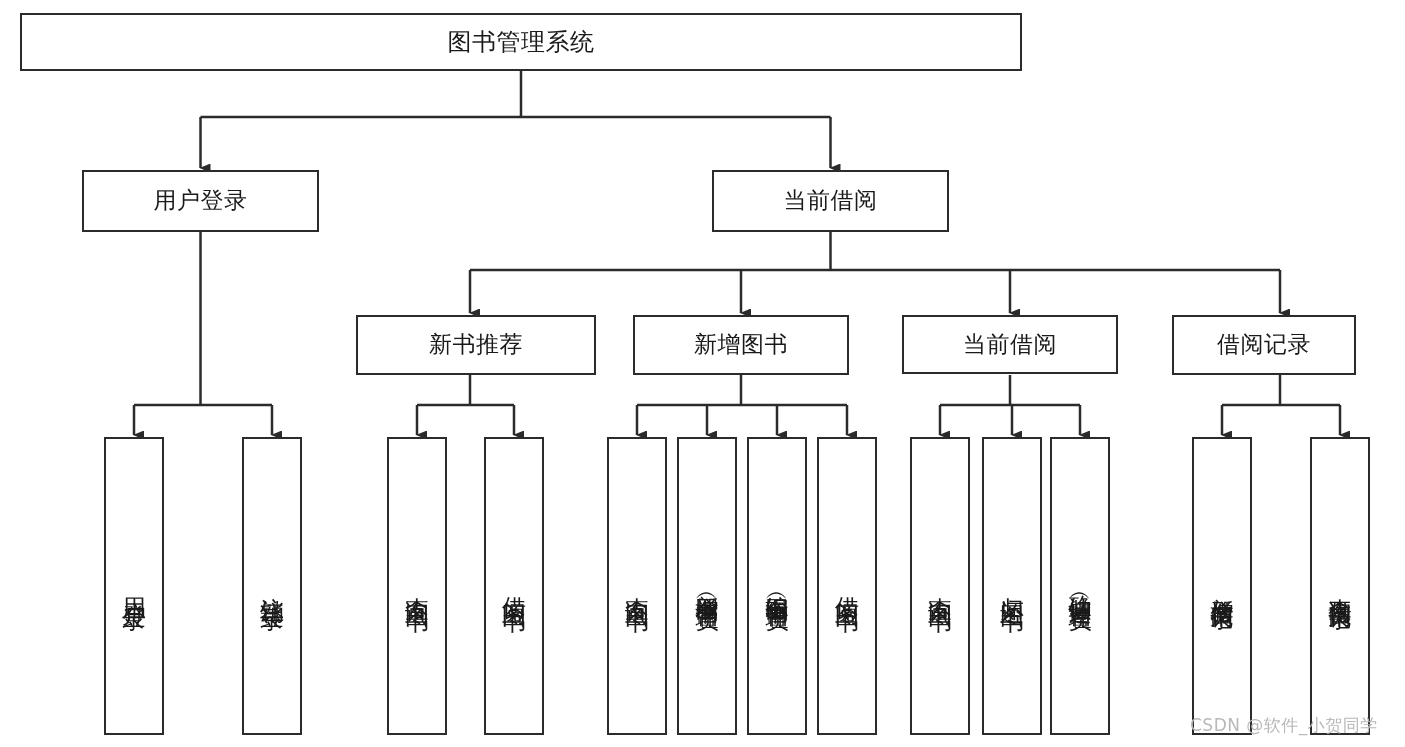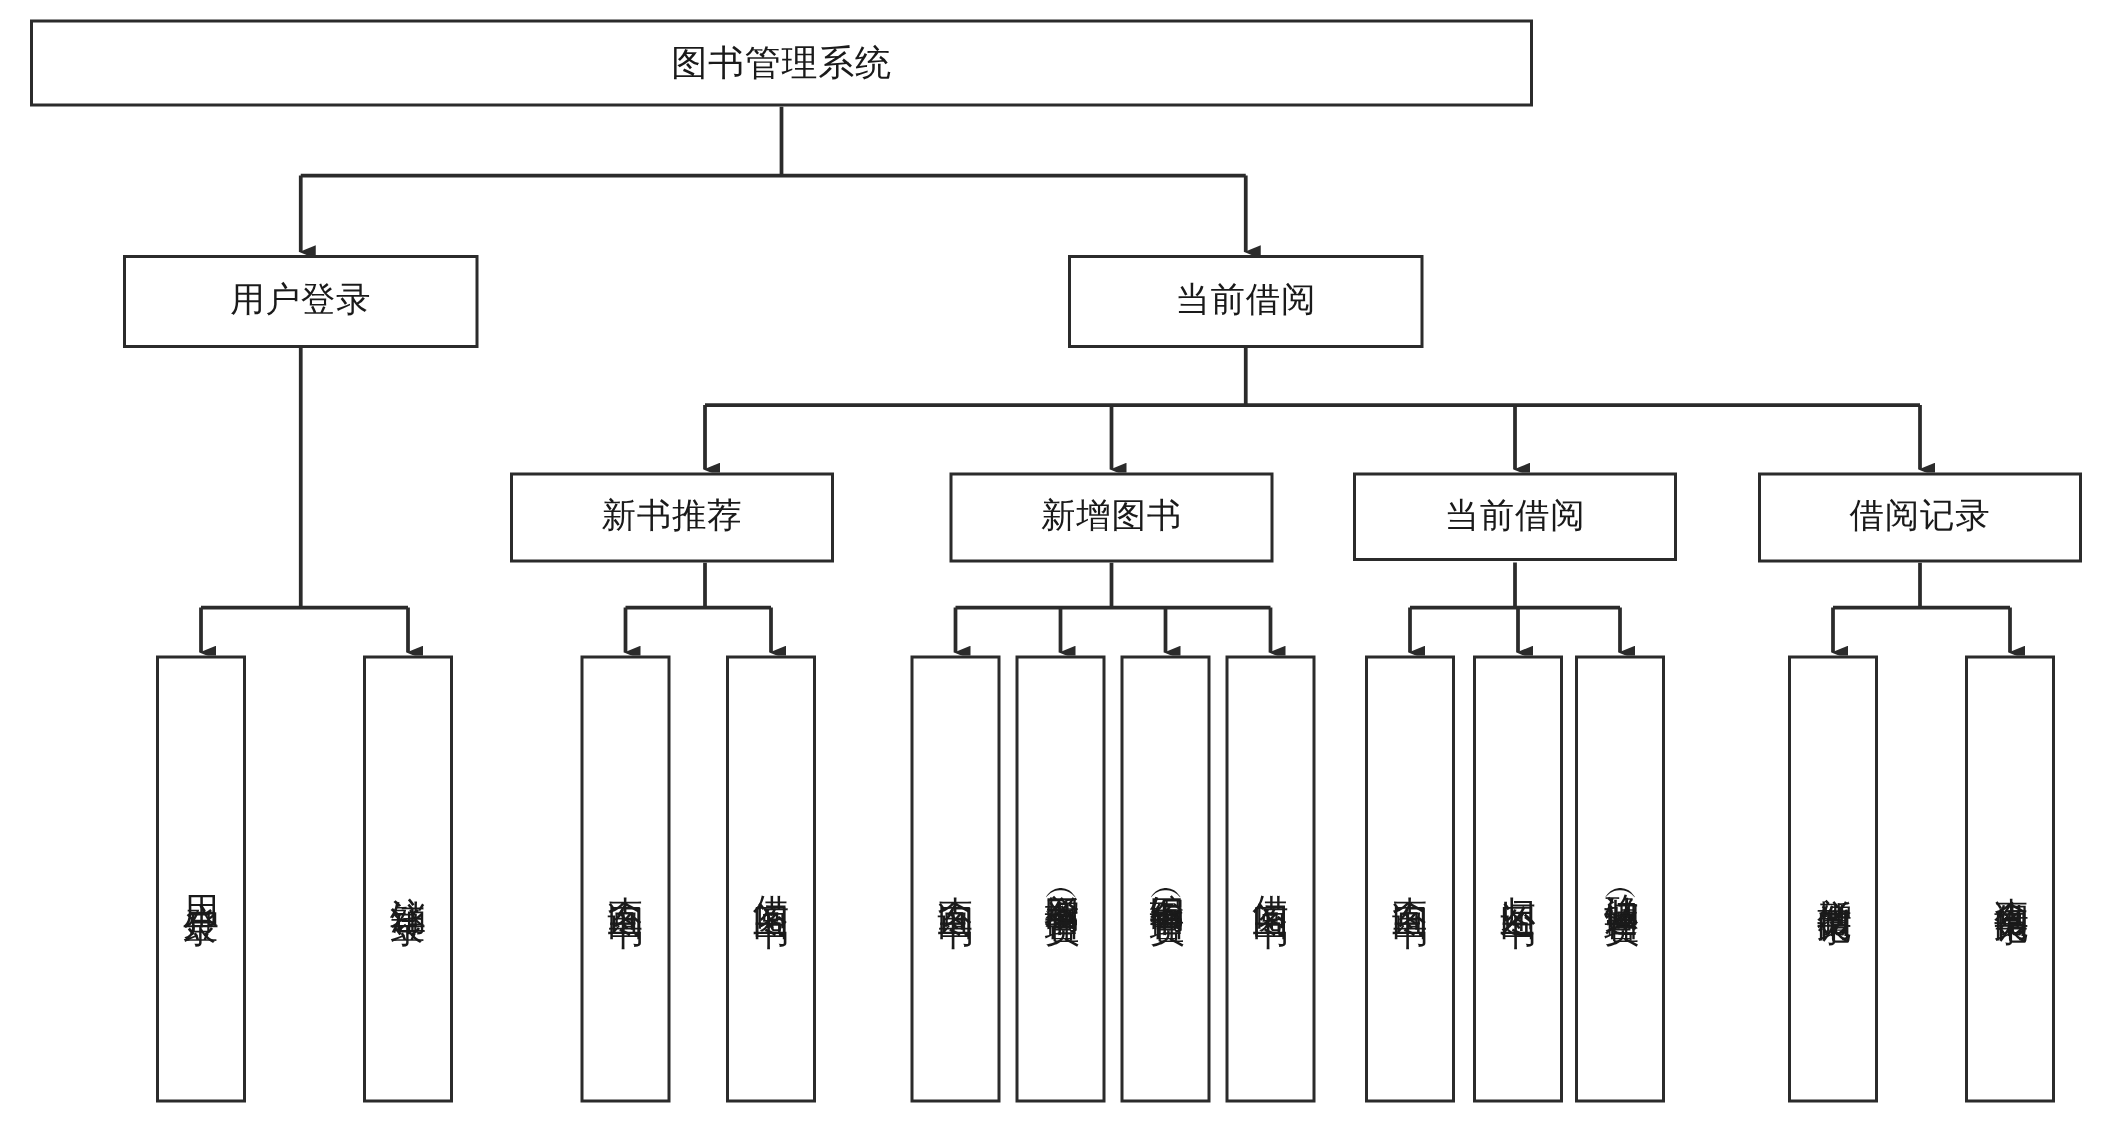--- a/index.html
+++ b/index.html
@@ -130,30 +130,30 @@
   <div id="nodes-layer">
       <div class="node horiz root" style="left: 20px; top: 13px; width: 1002px; height: 58px;">
         <span class="node-label">图书管理系统</span>
       </div>
       <div class="node horiz level1" style="left: 82px; top: 170px; width: 237px; height: 62px;">
         <span class="node-label">用户登录</span>
       </div>
       <div class="node horiz level1" style="left: 712px; top: 170px; width: 237px; height: 62px;">
         <span class="node-label">当前借阅</span>
       </div>
-      <div class="node horiz level2" style="left: 340px; top: 315px; width: 216px; height: 60px;">
+      <div class="node horiz level2" style="left: 356px; top: 315px; width: 240px; height: 60px;">
         <span class="node-label">新书推荐</span>
       </div>
       <div class="node horiz level2" style="left: 633px; top: 315px; width: 216px; height: 60px;">
         <span class="node-label">新增图书</span>
       </div>
       <div class="node horiz level2" style="left: 902px; top: 315px; width: 216px; height: 59px; justify-content: center;">
         <span class="node-label">当前借阅</span>
       </div>
-      <div class="node horiz level2" style="left: 1172px; top: 315px; width: 216px; height: 60px;">
+      <div class="node horiz level2" style="left: 1172px; top: 315px; width: 184px; height: 60px;">
         <span class="node-label">借阅记录</span>
       </div>
       <div class="node leaf" style="left: 104px; top: 437px; width: 60px; height: 298px;">
         <span class="node-label">用户登录</span>
       </div>
       <div class="node leaf" style="left: 242px; top: 437px; width: 60px; height: 298px;">
         <span class="node-label">注销登录</span>
       </div>
       <div class="node leaf" style="left: 387px; top: 437px; width: 60px; height: 298px;">
         <span class="node-label">查询图书</span>
@@ -183,13 +183,14 @@
         <span class="node-label">确认归还（管理员）</span>
       </div>
       <div class="node leaf long" style="left: 1192px; top: 437px; width: 60px; height: 298px;">
         <span class="node-label">新增借阅记录</span>
       </div>
       <div class="node leaf long" style="left: 1310px; top: 437px; width: 60px; height: 298px;">
         <span class="node-label">查询借阅记录</span>
       </div>
     </div>
 
+  <div id="watermark">CSDN @软件_小贺同学</div>
 </div>
 
 </body></html>

